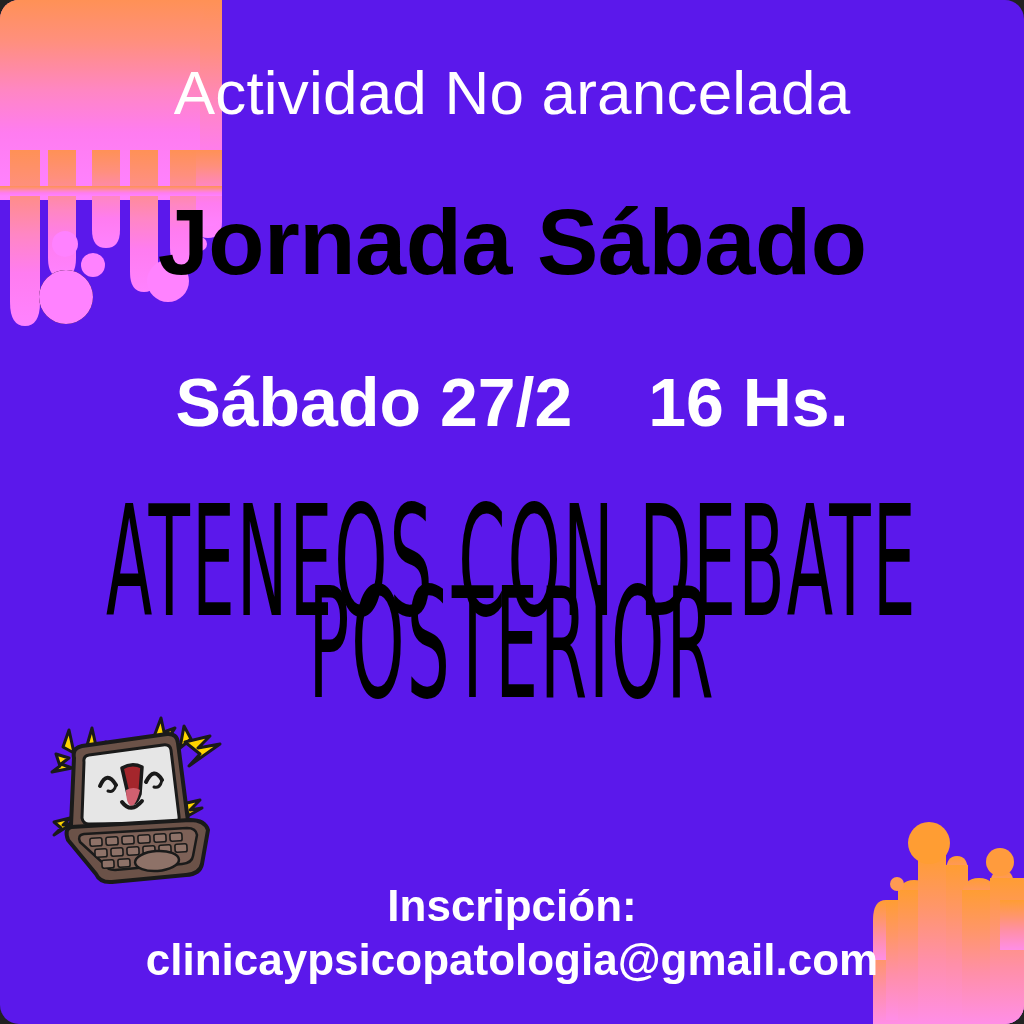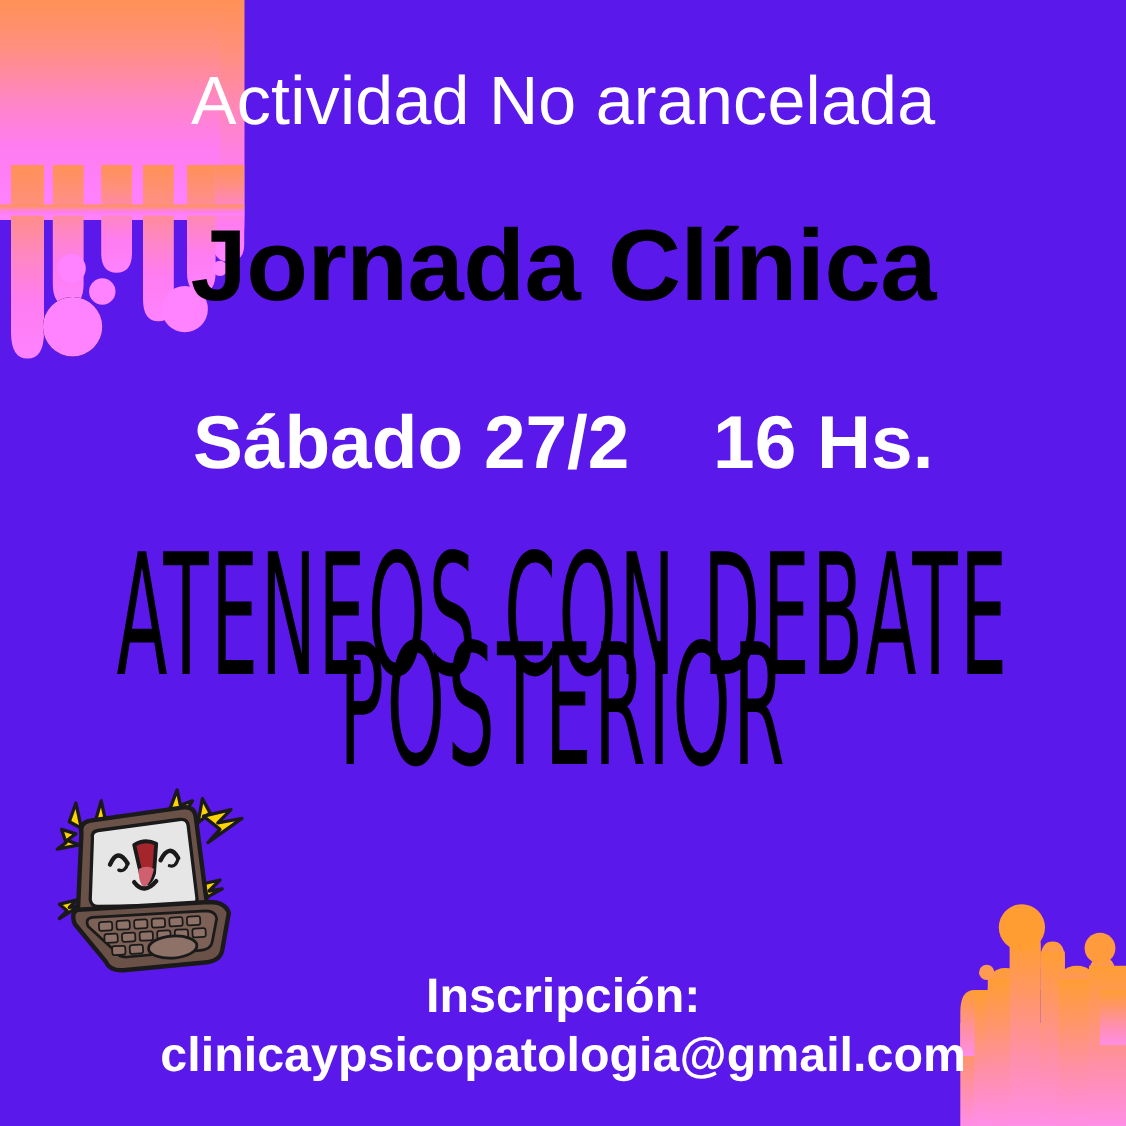--- a/index.html
+++ b/index.html
@@ -8,20 +8,21 @@
     padding: 0;
     background: #222;
   }
   #poster {
     position: relative;
     width: 1024px;
     height: 1024px;
     overflow: hidden;
     background: #5b18eb;
     font-family: "Liberation Sans", sans-serif;
+    border-radius: 19px;
     -webkit-font-smoothing: antialiased;
   }
 
   
   .drip-layer {
     position: absolute;
     inset: 0;
     pointer-events: none;
   }
   .drip-svg { display: block; width: 1024px; height: 1024px; }
@@ -224,21 +225,21 @@
         <rect x="72" y="170" width="12" height="8" rx="2" transform="rotate(-3 78 174)"></rect>
         <rect x="88" y="169" width="12" height="8" rx="2" transform="rotate(-3 94 173)"></rect>
       </g>
 
       <ellipse cx="127" cy="171" rx="22" ry="10" fill="#8e7268" stroke="#1a1a1a" stroke-width="2.5" transform="rotate(-4 127 171)"></ellipse>
     </svg>
   </div>
 
   <div class="txt" id="kicker">Actividad No arancelada</div>
 
-  <div class="txt" id="title">Jornada Clínica</div>
+  <div class="txt" id="title">Jornada Sábado</div>
 
   <div class="txt" id="datetime">
     <span>Sábado 27/2</span><span class="gap"></span><span>16 Hs.</span>
   </div>
 
   <div class="txt hand" id="hand1">
     <span class="hand-inner">ATENEOS CON DEBATE</span>
   </div>
 
   <div class="txt hand" id="hand2">

